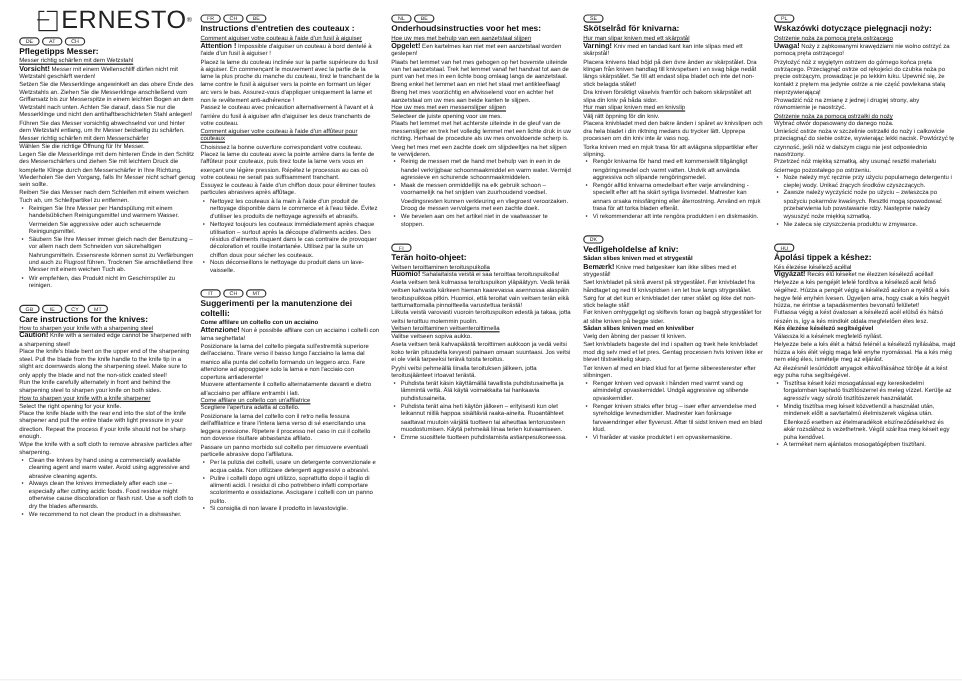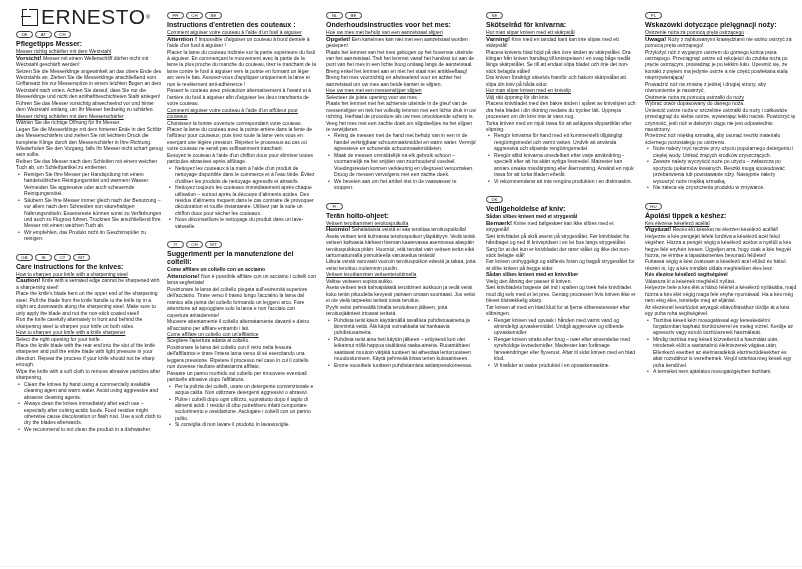--- a/index.html
+++ b/index.html
@@ -1,19 +1,19 @@
 <!DOCTYPE html>
 <html><head>
 <meta charset="utf-8">
 <style>
   html, body { margin:0; padding:0; background:#fff; }
   body { width:802px; height:569px; overflow:hidden; position:relative; font-family:"Liberation Sans", sans-serif; color:#222; }
   .page { position:absolute; left:0; top:0; width:802px; height:569px; }
   .col { position:absolute; top:0; font-size:5.05px; line-height:6.45px; }
-  .logo { font-size:21px; letter-spacing:0.5px; line-height:22px; color:#222; margin-top:6px; margin-left:6px; font-weight:normal; display:flex; align-items:center; }
+  .logo { font-size:21px; letter-spacing:0.5px; line-height:22px; color:#222; margin-top:6px; margin-left:16px; font-weight:normal; display:flex; align-items:center; }
   .logo-mark { display:inline-block; width:16px; height:17px; border:1.6px solid #222; box-sizing:border-box; margin-right:3px; position:relative; }
   .logo-mark:before { content:""; position:absolute; left:4px; top:-1.6px; width:2px; height:17px; background:#fff; }
   .logo-mark:after { content:""; position:absolute; left:-1.6px; top:6px; width:10px; height:1.6px; background:#222; }
   .logo sup { font-size:6px; vertical-align:top; }
   .badges { display:flex; gap:2px; margin:3px 0 2px 0; }
   .badge { display:inline-block; border:0.7px solid #333; border-radius:6px; font-size:4.4px; line-height:5.2px; padding:0 3px; min-width:9px; text-align:center; color:#222; }
   .h1 { font-weight:bold; font-size:7px; line-height:8px; color:#111; margin-top:1px; }
   .h2 { text-decoration:underline; color:#222; }
   .h2b { font-weight:bold; color:#111; }
   .p { margin:0; }

